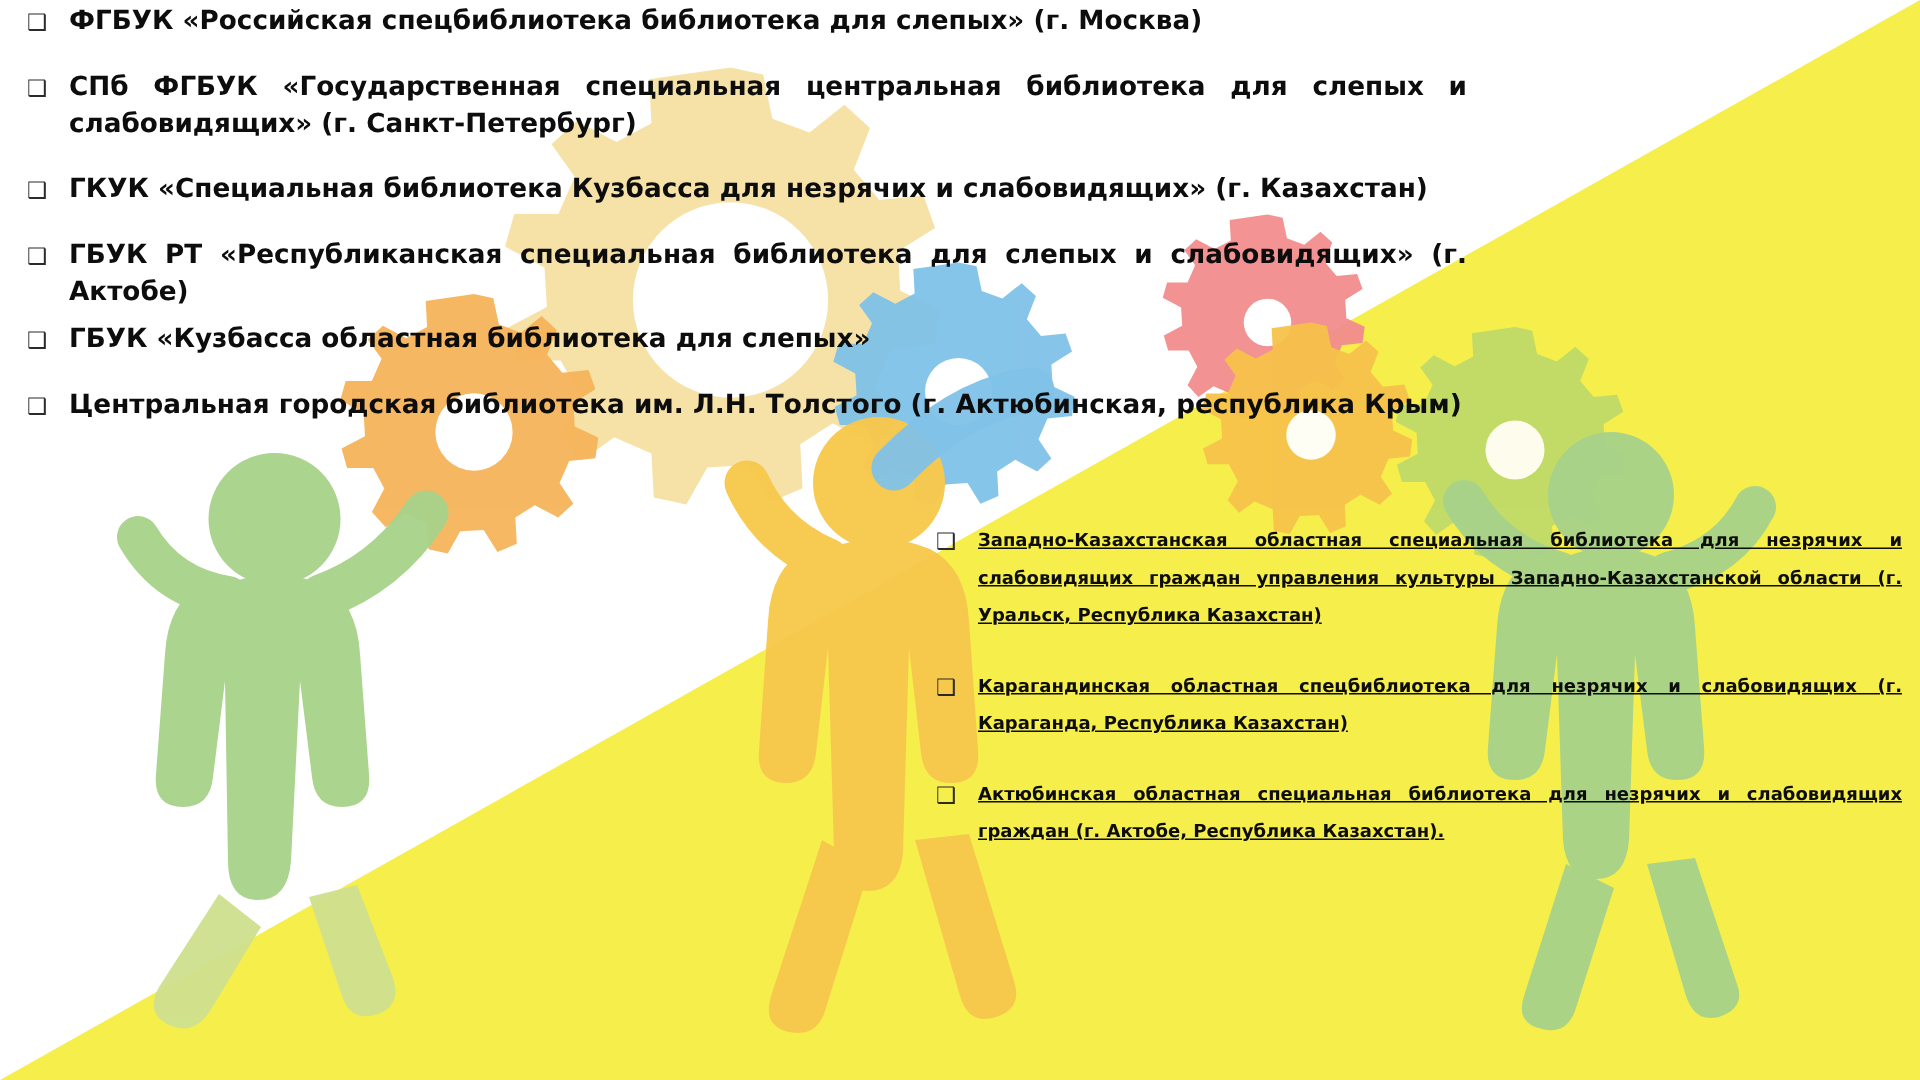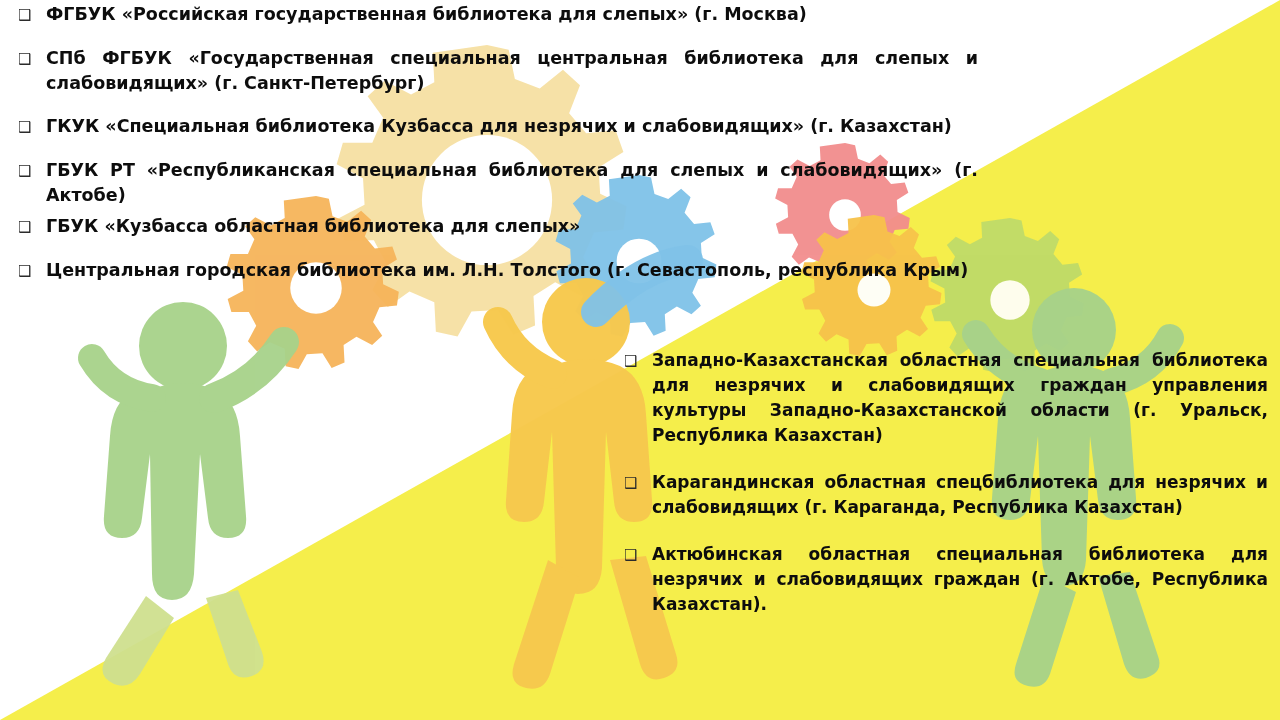--- a/index.html
+++ b/index.html
@@ -72,22 +72,23 @@
   .bullet-text {
     flex: 1 1 auto;
     font-size: 17.5px;
     font-weight: bold;
     line-height: 25px;
     color: #0d0d0d;
     text-align: justify;
     letter-spacing: 0px;
   }
   .list-right .bullet-text {
-    font-size: 17px;
+    font-size: 12px;
     line-height: 25px;
+    text-decoration: underline;
   }
   .list-right .bullet-row {
     margin-bottom: 22px;
   }
   .tight {
     margin-bottom: 6px;
   }
   .tight2 {
     margin-bottom: 18px;
   }
@@ -174,21 +175,21 @@
       <path d="M1112,382 q40,-10 58,-44" stroke="#a7d28a" stroke-width="28" fill="none" stroke-linecap="round"></path>
       <path d="M1044,576 l-28,88 q-6,18 12,22 q16,4 22,-12 l26,-82 Z" fill="#a7d28a"></path>
       <path d="M1098,576 l26,88 q6,18 22,14 q18,-6 12,-22 l-28,-84 Z" fill="#a7d28a"></path>
     </g>
   </svg>
 
   <div class="text-layer list-left">
 
     <div class="bullet-row tight2">
       <span class="bullet-mark">❑</span>
-      <span class="bullet-text">ФГБУК «Российская государственная библиотека для слепых» (г. Москва)</span>
+      <span class="bullet-text">ФГБУК «Российская спецбиблиотека библиотека для слепых» (г. Москва)</span>
     </div>
 
     <div class="bullet-row tight2">
       <span class="bullet-mark">❑</span>
       <span class="bullet-text">СПб ФГБУК «Государственная специальная центральная библиотека для слепых и слабовидящих» (г. Санкт-Петербург)</span>
     </div>
 
     <div class="bullet-row tight2">
       <span class="bullet-mark">❑</span>
       <span class="bullet-text">ГКУК «Специальная библиотека Кузбасса для незрячих и слабовидящих» (г. Казахстан)</span>
@@ -199,21 +200,21 @@
       <span class="bullet-text">ГБУК РТ «Республиканская специальная библиотека для слепых и слабовидящих» (г. Актобе)</span>
     </div>
 
     <div class="bullet-row tight2">
       <span class="bullet-mark">❑</span>
       <span class="bullet-text">ГБУК «Кузбасса областная библиотека для слепых»</span>
     </div>
 
     <div class="bullet-row">
       <span class="bullet-mark">❑</span>
-      <span class="bullet-text" style="width:470px;">Центральная городская библиотека им. Л.Н. Толстого (г. Севастополь, республика Крым)</span>
+      <span class="bullet-text" style="width:470px;">Центральная городская библиотека им. Л.Н. Толстого (г. Актюбинская, республика Крым)</span>
     </div>
 
   </div>
 
   <div class="text-layer list-right">
 
     <div class="bullet-row">
       <span class="bullet-mark">❑</span>
       <span class="bullet-text">Западно-Казахстанская областная специальная библиотека для незрячих и слабовидящих граждан управления культуры Западно-Казахстанской области (г. Уральск, Республика Казахстан)</span>
     </div>

